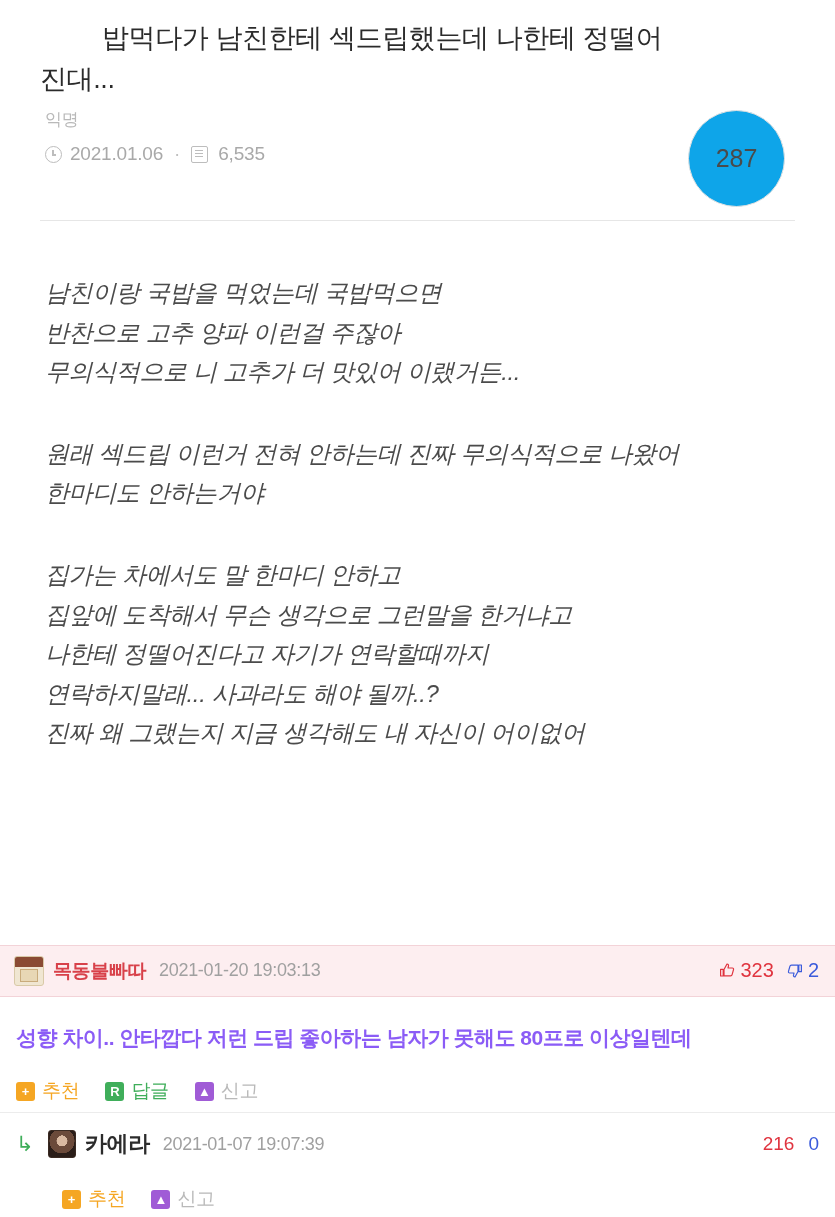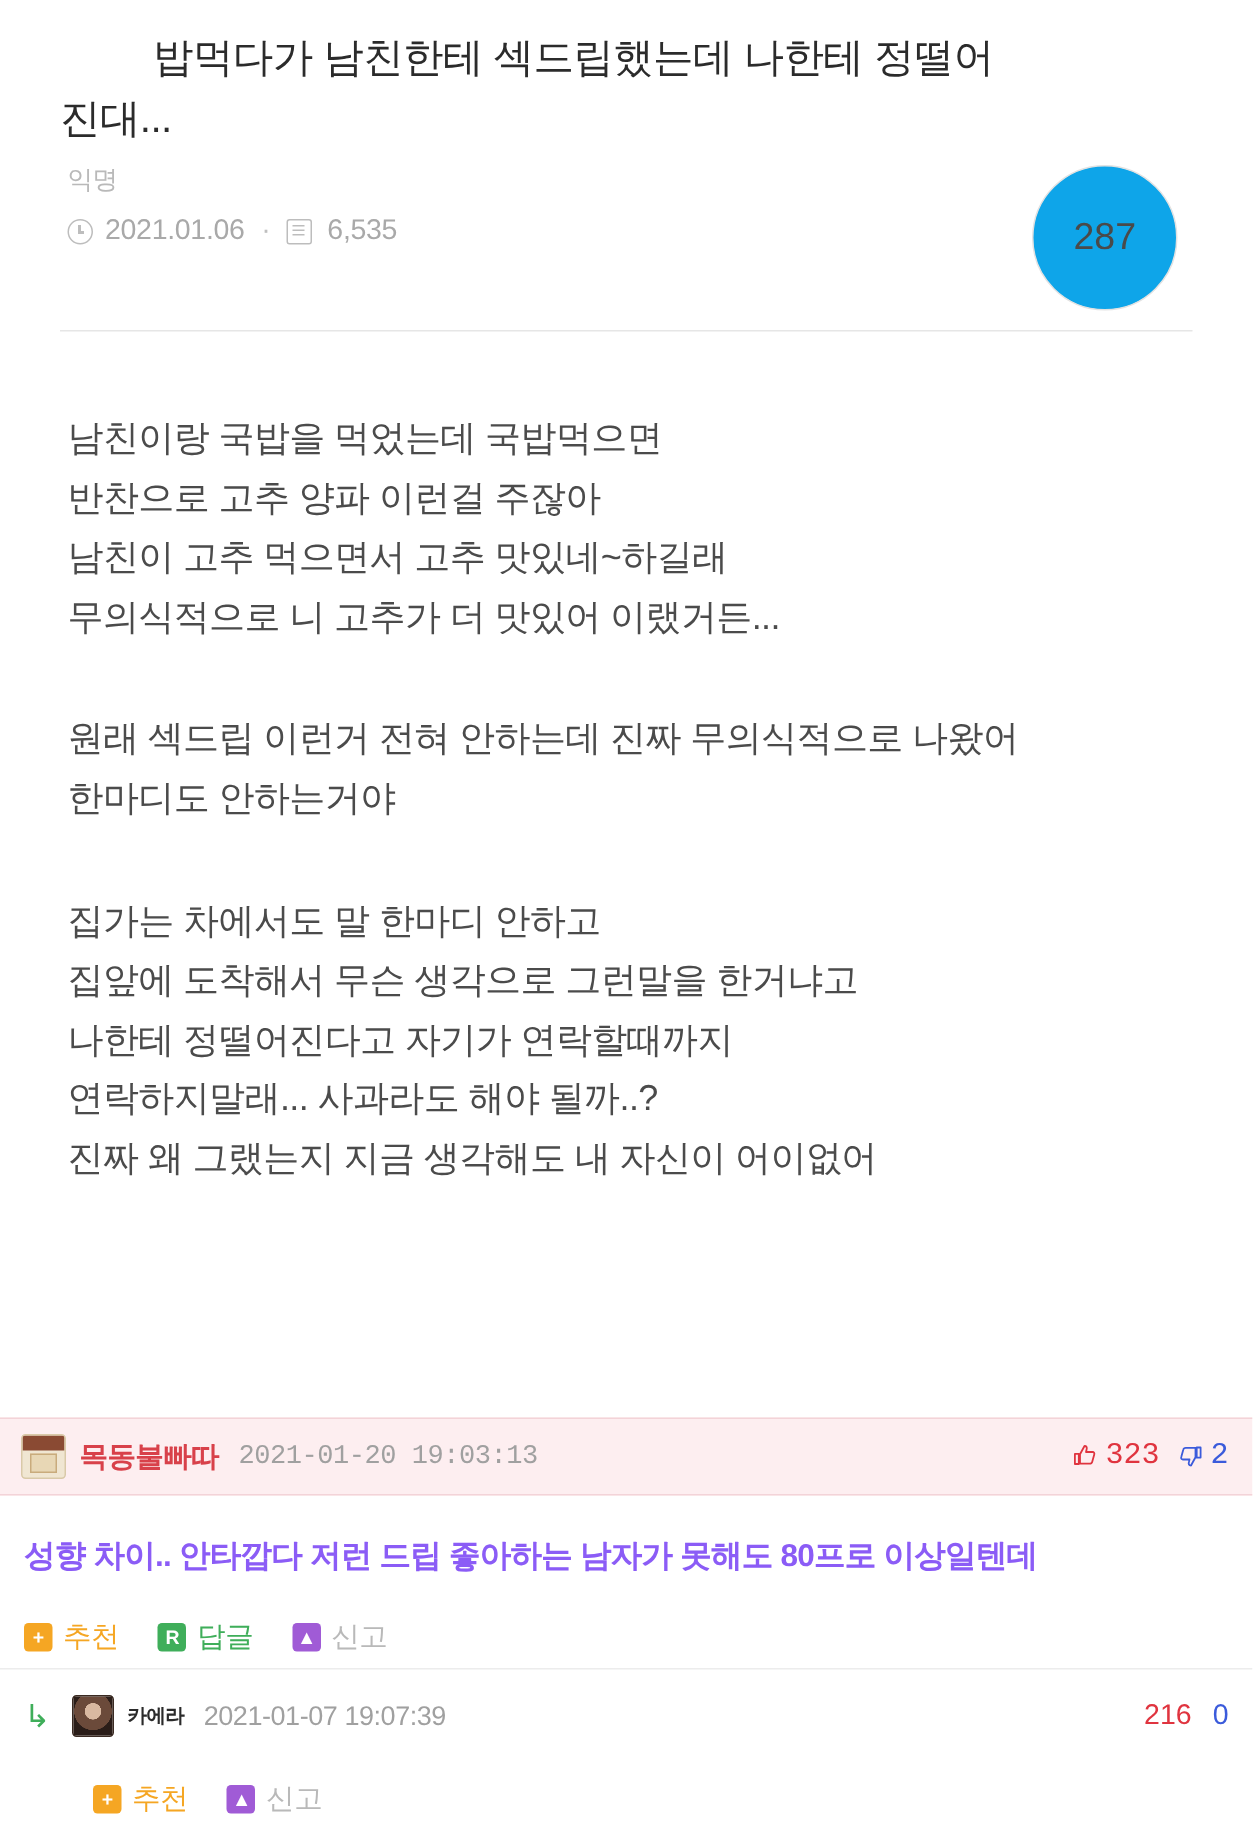--- a/index.html
+++ b/index.html
@@ -104,36 +104,35 @@
   }
 
   
   .post-body {
     padding: 52px 40px 0 45px;
     font-size: 24px;
     line-height: 1.65;
     color: #4b4b4b;
     letter-spacing: -0.4px;
   }
-  .para { margin: 0 0 42px 0; }
+  .para { margin: 0 0 42px 0; font-style: italic; }
   .para:last-child { margin-bottom: 0; }
   .para div { white-space: nowrap; }
 
   
   .comments { position: absolute; left: 0; right: 0; bottom: 0; }
 
   .comment-top {
     background: #fdeef0;
     border-top: 1px solid #f3d3d8;
     border-bottom: 1px solid #f3d3d8;
     height: 52px;
     display: flex;
     align-items: center;
     padding: 0 16px 0 14px;
-    font-family: Liberation Mono, monospace;
   }
   .c-avatar {
     width: 30px; height: 30px;
     border-radius: 3px;
     flex: 0 0 auto;
     margin-right: 9px;
     background: #f0e6d2;
     border: 1px solid #d9c9a8;
     position: relative;
     overflow: hidden;
@@ -228,21 +227,21 @@
   }
   .r-avatar {
     width: 28px; height: 28px;
     border-radius: 3px;
     margin-right: 9px;
     flex: 0 0 auto;
     background: radial-gradient(circle at 50% 38%, #d9b9a1 0 26%, #6b4a3a 27% 60%, #2a1d18 61% 100%);
     border: 1px solid #3a2a22;
   }
   .r-name {
-    font-size: 13px;
+    font-size: 22px;
     color: #2b2b2b;
     font-weight: 700;
     letter-spacing: -0.4px;
     margin-right: 13px;
   }
   .r-date {
     font-size: 18px;
     color: #a0a0a0;
     letter-spacing: -0.3px;
   }
@@ -292,21 +291,20 @@
       </div>
     </div>
   </div>
 
   <div class="divider"></div>
 
   <div class="post-body">
     <div class="para">
       <div>남친이랑 국밥을 먹었는데 국밥먹으면</div>
       <div>반찬으로 고추 양파 이런걸 주잖아</div>
-      <div>남친이 고추 먹으면서 고추 맛있네~하길래</div>
       <div>무의식적으로 니 고추가 더 맛있어 이랬거든...</div>
     </div>
     <div class="para">
       <div>원래 섹드립 이런거 전혀 안하는데 진짜 무의식적으로 나왔어</div>
       <div>한마디도 안하는거야</div>
     </div>
     <div class="para">
       <div>집가는 차에서도 말 한마디 안하고</div>
       <div>집앞에 도착해서 무슨 생각으로 그런말을 한거냐고</div>
       <div>나한테 정떨어진다고 자기가 연락할때까지</div>

